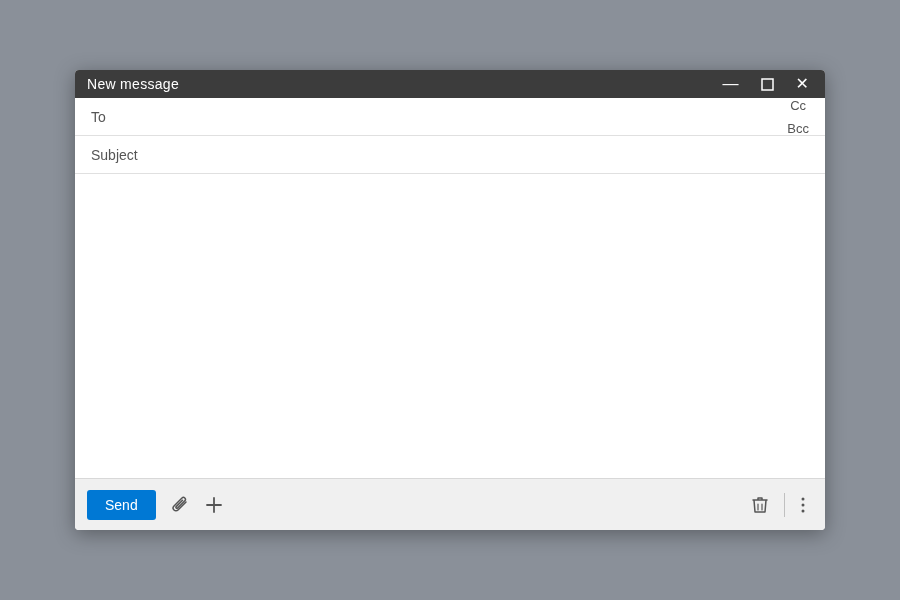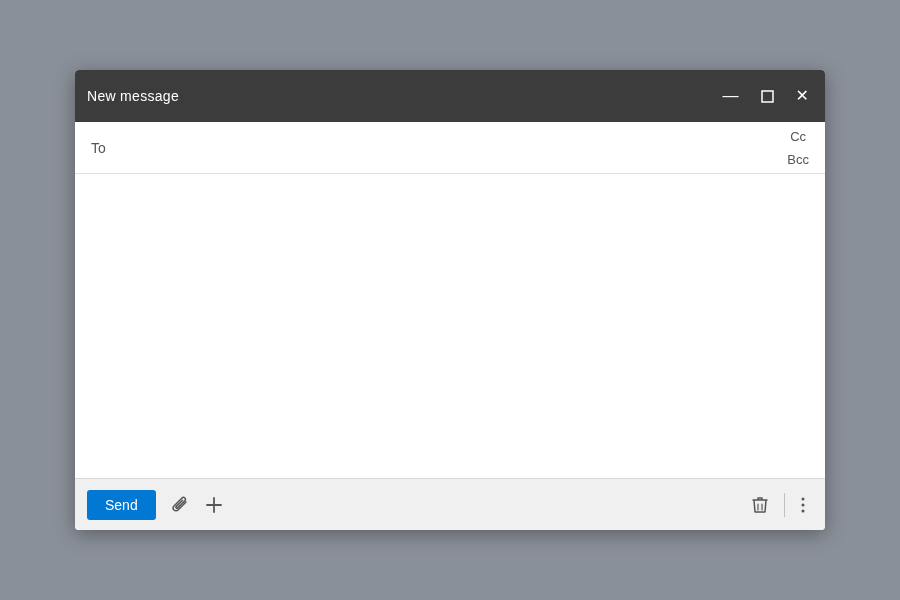--- a/index.html
+++ b/index.html
@@ -24,21 +24,21 @@
       background: #ffffff;
       border-radius: 4px;
       box-shadow: 0 4px 20px rgba(0,0,0,0.35);
       display: flex;
       flex-direction: column;
       overflow: hidden;
     }
 
     .titlebar {
       background: #3c3c3c;
-      height: 52px;
+      height: 28px;
       display: flex;
       align-items: center;
       justify-content: space-between;
       padding: 0 12px;
       flex-shrink: 0;
     }
 
     .titlebar-title {
       color: #ffffff;
       font-size: 14px;
@@ -62,21 +62,21 @@
       padding: 2px 4px;
       display: flex;
       align-items: center;
       justify-content: center;
     }
 
     .field-row {
       display: flex;
       align-items: center;
       padding: 0 16px;
-      height: 52px;
+      height: 38px;
       border-bottom: 1px solid #e0e0e0;
       position: relative;
     }
 
     .field-label {
       color: #555555;
       font-size: 14px;
       font-weight: 400;
       min-width: 60px;
     }
@@ -211,20 +211,24 @@
 
   <div class="field-row">
     <span class="field-label">To</span>
     <input class="field-input" type="text" placeholder="" style="">
     <div class="cc-bcc-links">
       <button class="cc-bcc-btn">Cc</button>
       <button class="cc-bcc-btn">Bcc</button>
     </div>
   </div>
 
+  <div class="field-row">
+    <span class="field-label">Subject</span>
+    <input class="field-input" type="text" placeholder="" style="">
+  </div>
 
   <div class="body-area">
     <textarea class="body-input" placeholder="" style=""></textarea>
   </div>
 
   <div class="toolbar">
     <button class="send-button">Send</button>
 
     <div class="toolbar-left-icons">
 

